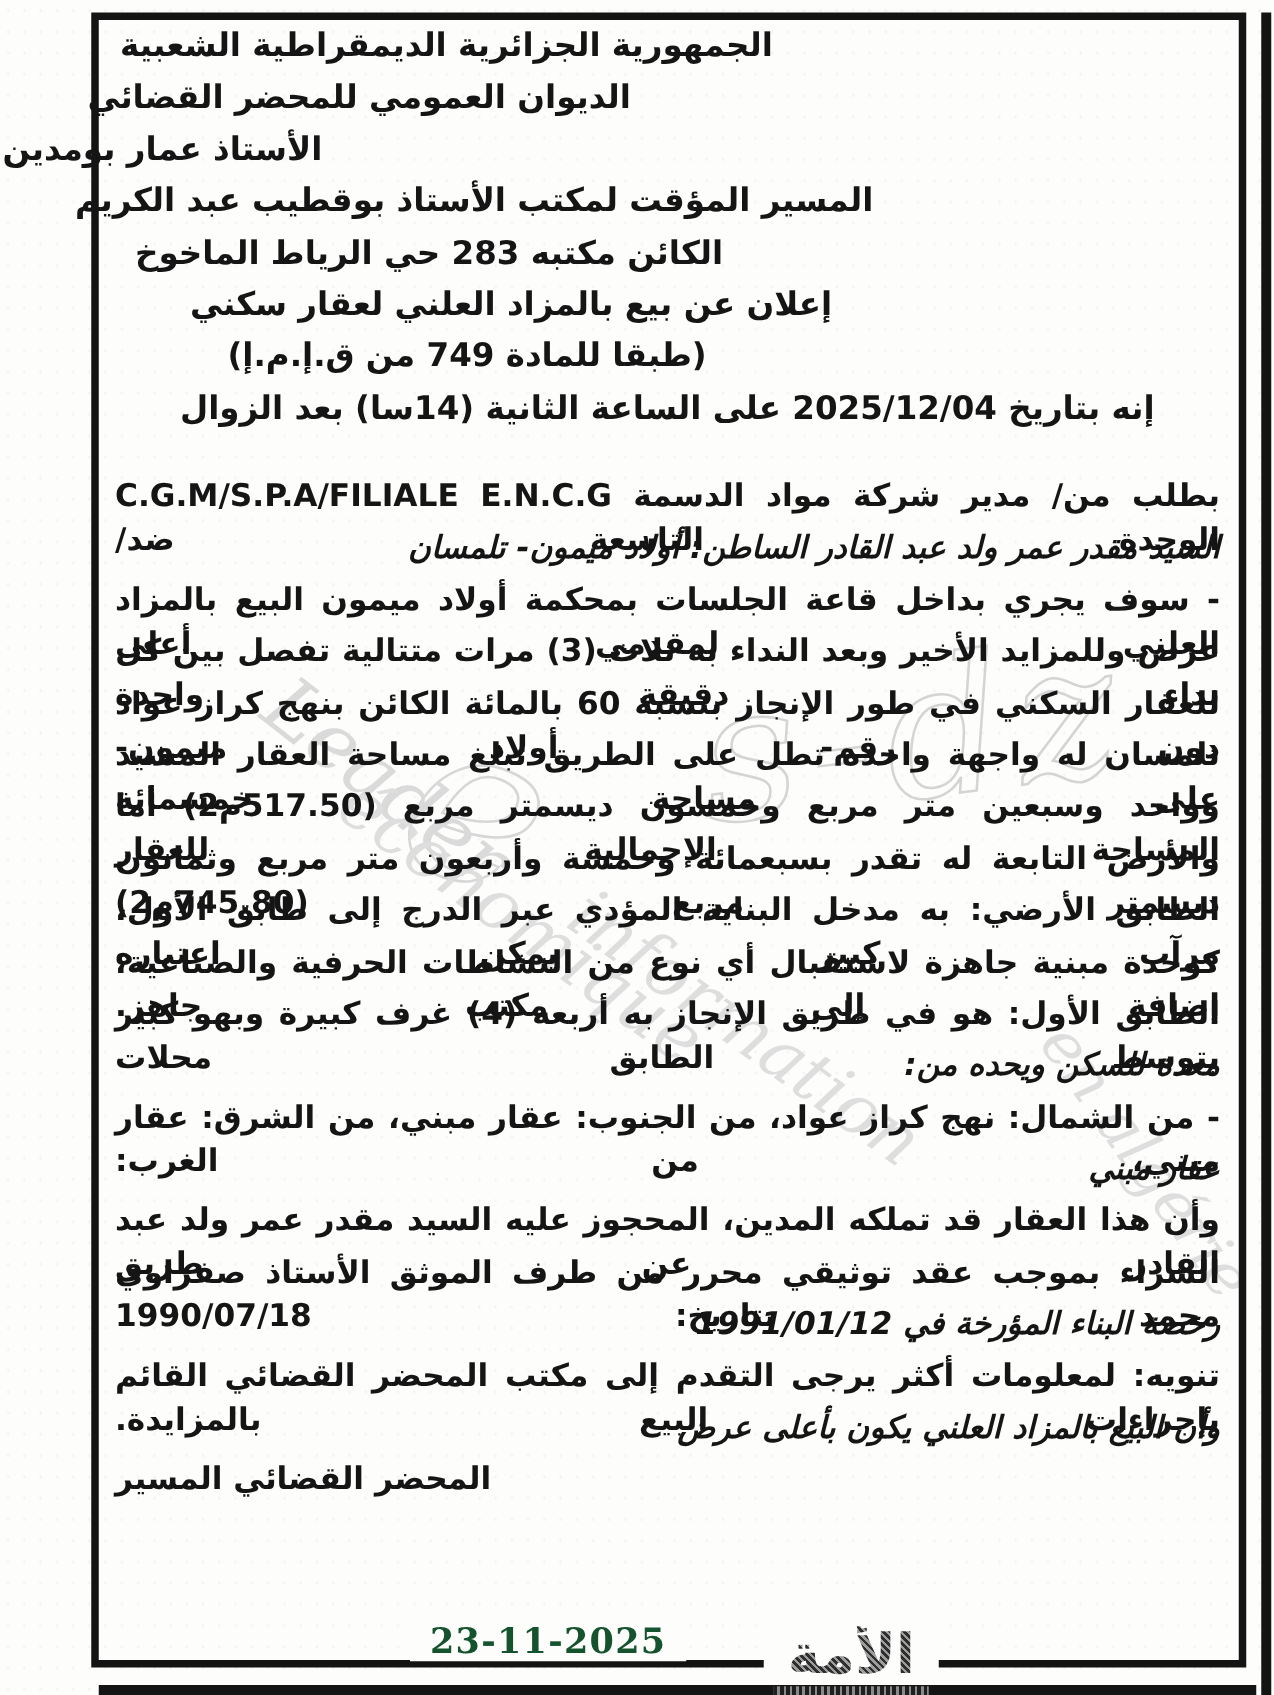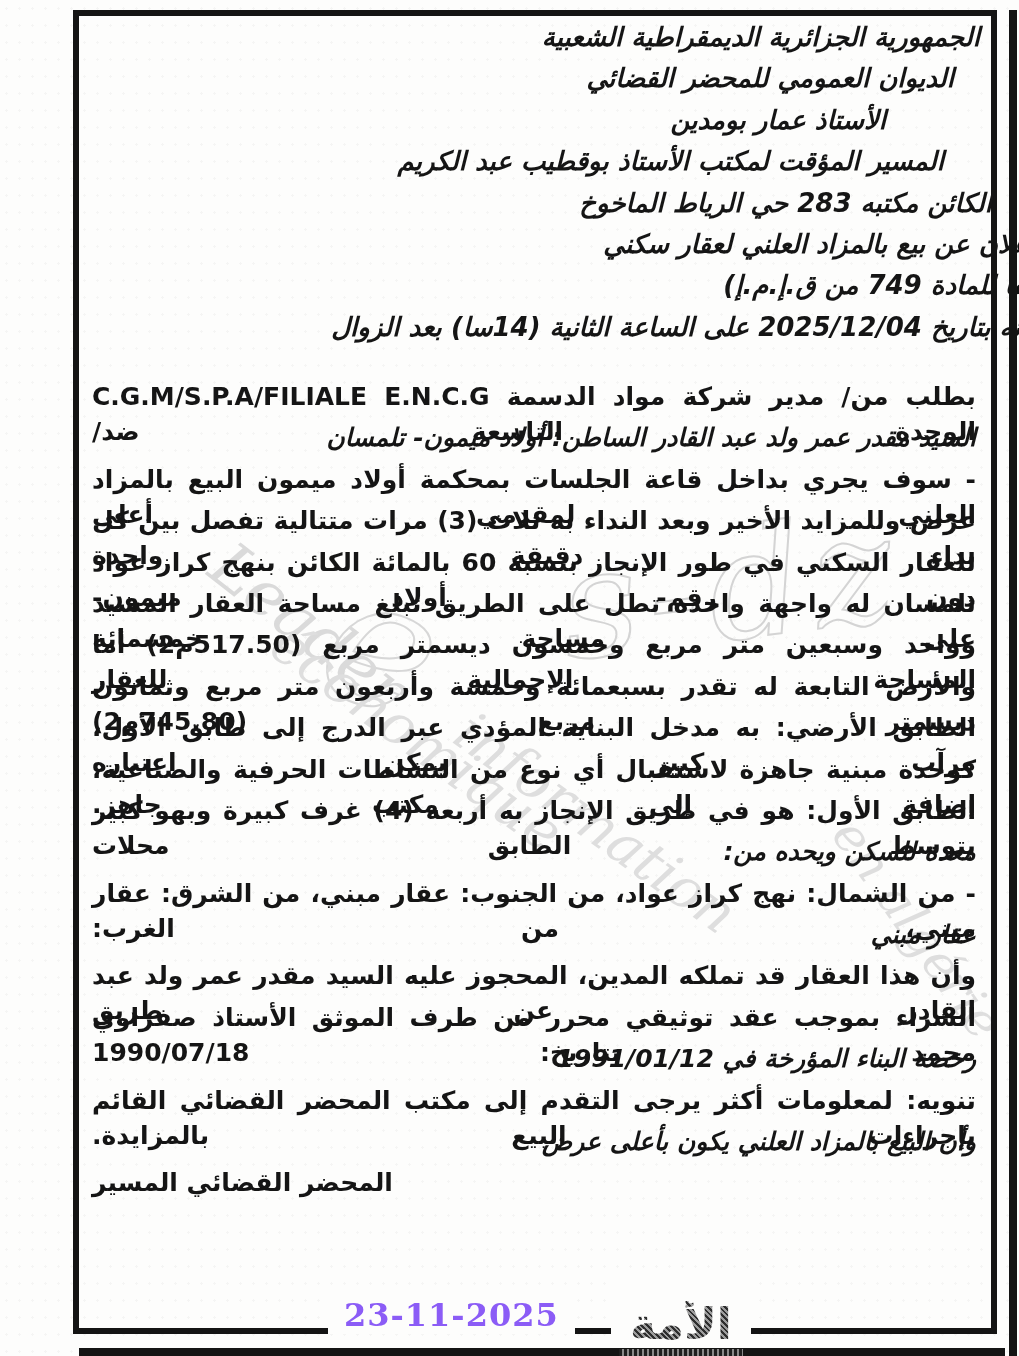--- a/index.html
+++ b/index.html
@@ -13,21 +13,21 @@
   }
   .main-frame{
     position:absolute;left:73px;top:10px;width:924px;height:1324px;
     border:6px solid #141414;box-sizing:border-box;z-index:1;
   }
   .right-sliver{position:absolute;left:1009px;top:10px;width:8px;height:1346px;background:#141414;z-index:4;}
   .bottom-sliver{position:absolute;left:79px;top:1348px;width:926px;height:8px;background:#141414;z-index:4;}
 
   .header{position:absolute;left:92px;top:17px;width:884px;direction:rtl;z-index:2;
           font-weight:bold;font-size:26px;}
-  .h-line{line-height:41.4px;height:41.4px;text-align:right;white-space:nowrap;font-style:italic;}
+  .h-line{line-height:41.4px;height:41.4px;text-align:left;white-space:nowrap;}
   .h0{transform:translateX(4px);}
   .h1{transform:translateX(-22px);}
   .h2{transform:translateX(-90px);}
   .h3{transform:translateX(-32px);}
   .h4{transform:translateX(16px);}
   .h5{transform:translateX(60px);}
   .h6{transform:translateX(90px);}
   .h7{transform:translateX(52px);}
 
   .bodytext{position:absolute;left:92px;top:379px;width:884px;direction:rtl;z-index:2;
@@ -44,21 +44,21 @@
   .wm-big2{left:330px;top:540px;font-size:180px;transform:rotate(22deg);
            color:transparent;-webkit-text-stroke:2px #d7d7d7;}
   .wm-leader{left:195px;top:590px;font-size:64px;transform:rotate(38deg);color:#dadada;}
   .wm-eco{left:245px;top:705px;font-size:56px;transform:rotate(36deg);color:#dedede;}
   .wm-info{left:430px;top:790px;font-size:56px;transform:rotate(36deg);color:#dedede;}
   .wm-alg{left:790px;top:900px;font-size:50px;transform:rotate(55deg);color:#dedede;}
 
   .date-stamp{
     position:absolute;left:328px;top:1296px;z-index:5;background:#fdfdfc;
     padding:0 16px;font-family:"DejaVu Serif",serif;font-weight:bold;
-    font-size:32px;letter-spacing:1px;color:#8b5cf6;
+    font-size:28px;letter-spacing:1px;color:#14532d;
   }
   .logo{
     position:absolute;left:611px;top:1270px;width:140px;height:66px;z-index:5;
     background:#fdfdfc;text-align:center;direction:rtl;
   }
   .logo-text{
     display:block;font-size:44px;line-height:46px;font-weight:bold;color:#4a4a4a;
     background-image:repeating-linear-gradient(45deg,#2e2e2e 0 2px,#9d9d9d 2px 4px);
     -webkit-background-clip:text;background-clip:text;margin-top:31px;-webkit-text-fill-color:transparent;
   }

